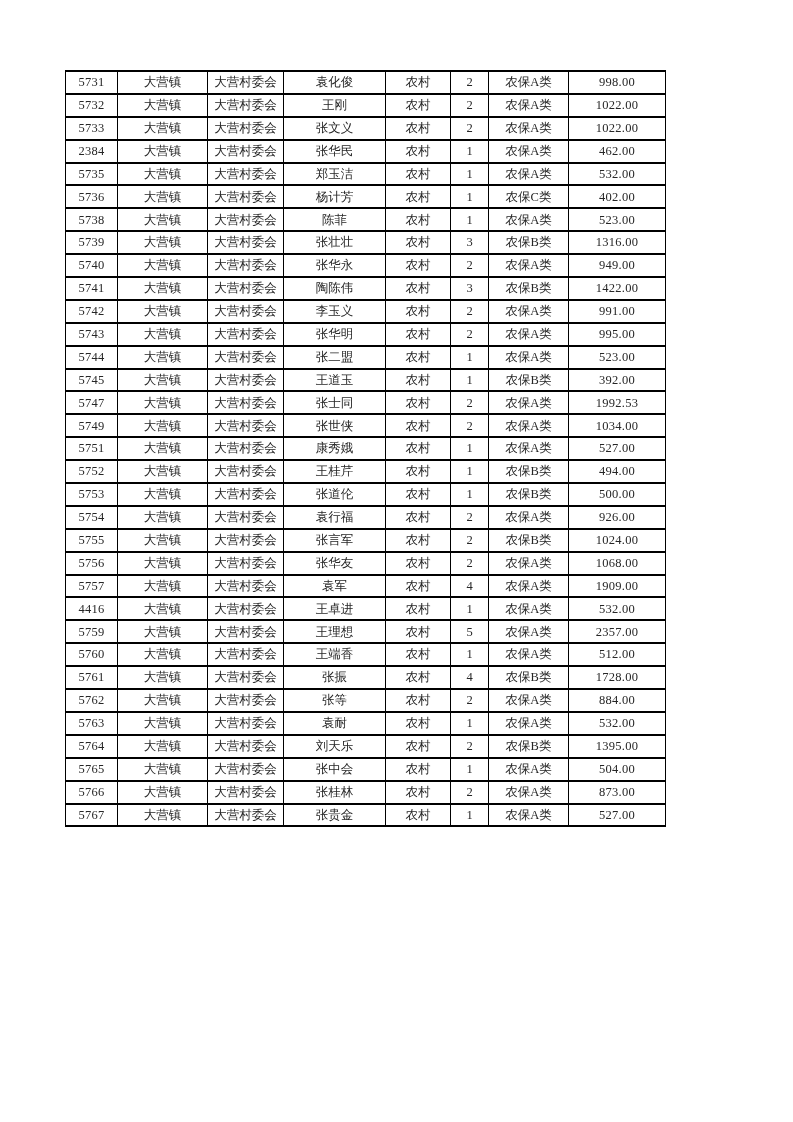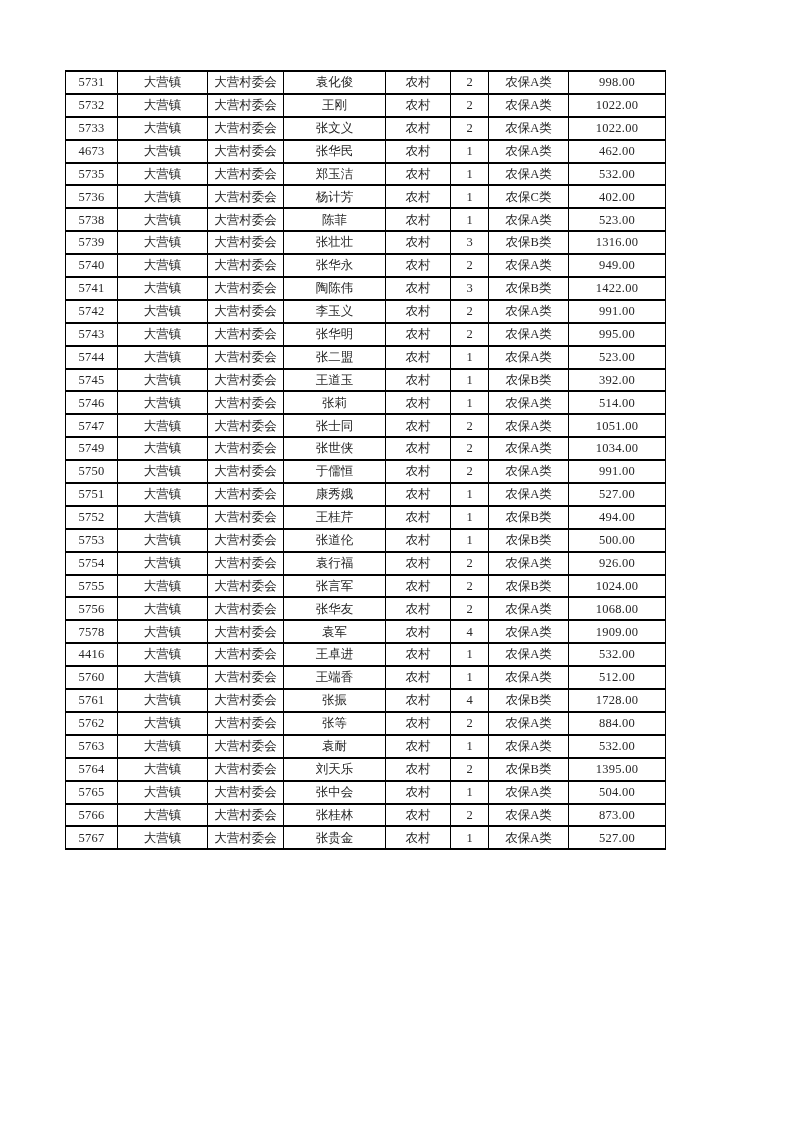--- a/index.html
+++ b/index.html
@@ -89,21 +89,21 @@
             <td class="col-serial">5733</td>
             <td class="col-town">大营镇</td>
             <td class="col-village">大营村委会</td>
             <td class="col-name">张文义</td>
             <td class="col-household">农村</td>
             <td class="col-person">2</td>
             <td class="col-insurance">农保A类</td>
             <td class="col-amount">1022.00</td>
           </tr>
           <tr>
-            <td class="col-serial">4673</td>
+            <td class="col-serial">2384</td>
             <td class="col-town">大营镇</td>
             <td class="col-village">大营村委会</td>
             <td class="col-name">张华民</td>
             <td class="col-household">农村</td>
             <td class="col-person">1</td>
             <td class="col-insurance">农保A类</td>
             <td class="col-amount">462.00</td>
           </tr>
           <tr>
             <td class="col-serial">5735</td>
@@ -199,60 +199,40 @@
             <td class="col-serial">5745</td>
             <td class="col-town">大营镇</td>
             <td class="col-village">大营村委会</td>
             <td class="col-name">王道玉</td>
             <td class="col-household">农村</td>
             <td class="col-person">1</td>
             <td class="col-insurance">农保B类</td>
             <td class="col-amount">392.00</td>
           </tr>
           <tr>
-            <td class="col-serial">5746</td>
-            <td class="col-town">大营镇</td>
-            <td class="col-village">大营村委会</td>
-            <td class="col-name">张莉</td>
-            <td class="col-household">农村</td>
-            <td class="col-person">1</td>
-            <td class="col-insurance">农保A类</td>
-            <td class="col-amount">514.00</td>
-          </tr>
-          <tr>
             <td class="col-serial">5747</td>
             <td class="col-town">大营镇</td>
             <td class="col-village">大营村委会</td>
             <td class="col-name">张士同</td>
             <td class="col-household">农村</td>
             <td class="col-person">2</td>
             <td class="col-insurance">农保A类</td>
-            <td class="col-amount">1051.00</td>
+            <td class="col-amount">1992.53</td>
           </tr>
           <tr>
             <td class="col-serial">5749</td>
             <td class="col-town">大营镇</td>
             <td class="col-village">大营村委会</td>
             <td class="col-name">张世侠</td>
             <td class="col-household">农村</td>
             <td class="col-person">2</td>
             <td class="col-insurance">农保A类</td>
             <td class="col-amount">1034.00</td>
           </tr>
           <tr>
-            <td class="col-serial">5750</td>
-            <td class="col-town">大营镇</td>
-            <td class="col-village">大营村委会</td>
-            <td class="col-name">于儒恒</td>
-            <td class="col-household">农村</td>
-            <td class="col-person">2</td>
-            <td class="col-insurance">农保A类</td>
-            <td class="col-amount">991.00</td>
-          </tr>
-          <tr>
             <td class="col-serial">5751</td>
             <td class="col-town">大营镇</td>
             <td class="col-village">大营村委会</td>
             <td class="col-name">康秀娥</td>
             <td class="col-household">农村</td>
             <td class="col-person">1</td>
             <td class="col-insurance">农保A类</td>
             <td class="col-amount">527.00</td>
           </tr>
           <tr>
@@ -299,38 +279,48 @@
             <td class="col-serial">5756</td>
             <td class="col-town">大营镇</td>
             <td class="col-village">大营村委会</td>
             <td class="col-name">张华友</td>
             <td class="col-household">农村</td>
             <td class="col-person">2</td>
             <td class="col-insurance">农保A类</td>
             <td class="col-amount">1068.00</td>
           </tr>
           <tr>
-            <td class="col-serial">7578</td>
+            <td class="col-serial">5757</td>
             <td class="col-town">大营镇</td>
             <td class="col-village">大营村委会</td>
             <td class="col-name">袁军</td>
             <td class="col-household">农村</td>
             <td class="col-person">4</td>
             <td class="col-insurance">农保A类</td>
             <td class="col-amount">1909.00</td>
           </tr>
           <tr>
             <td class="col-serial">4416</td>
             <td class="col-town">大营镇</td>
             <td class="col-village">大营村委会</td>
             <td class="col-name">王卓进</td>
             <td class="col-household">农村</td>
             <td class="col-person">1</td>
             <td class="col-insurance">农保A类</td>
             <td class="col-amount">532.00</td>
+          </tr>
+          <tr>
+            <td class="col-serial">5759</td>
+            <td class="col-town">大营镇</td>
+            <td class="col-village">大营村委会</td>
+            <td class="col-name">王理想</td>
+            <td class="col-household">农村</td>
+            <td class="col-person">5</td>
+            <td class="col-insurance">农保A类</td>
+            <td class="col-amount">2357.00</td>
           </tr>
           <tr>
             <td class="col-serial">5760</td>
             <td class="col-town">大营镇</td>
             <td class="col-village">大营村委会</td>
             <td class="col-name">王端香</td>
             <td class="col-household">农村</td>
             <td class="col-person">1</td>
             <td class="col-insurance">农保A类</td>
             <td class="col-amount">512.00</td>

